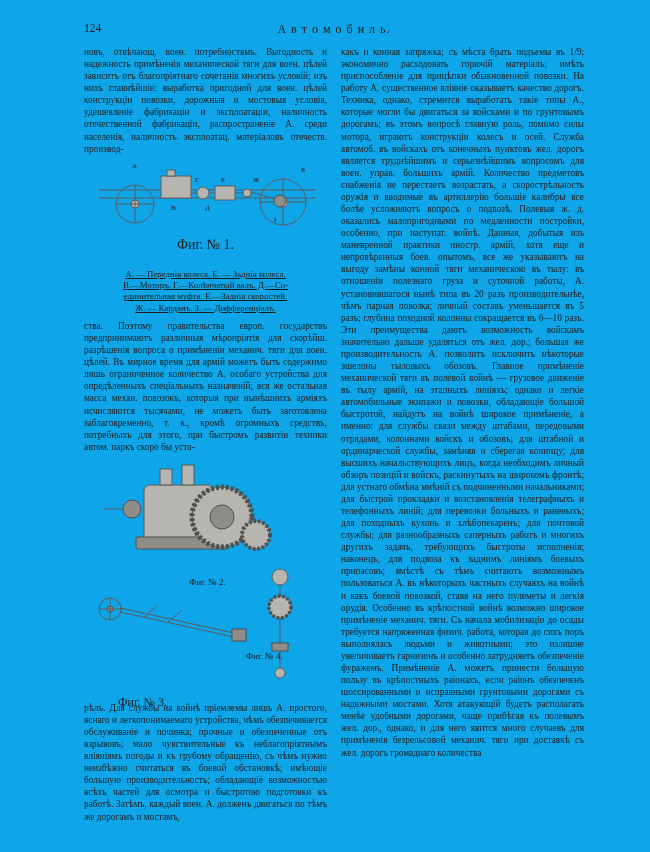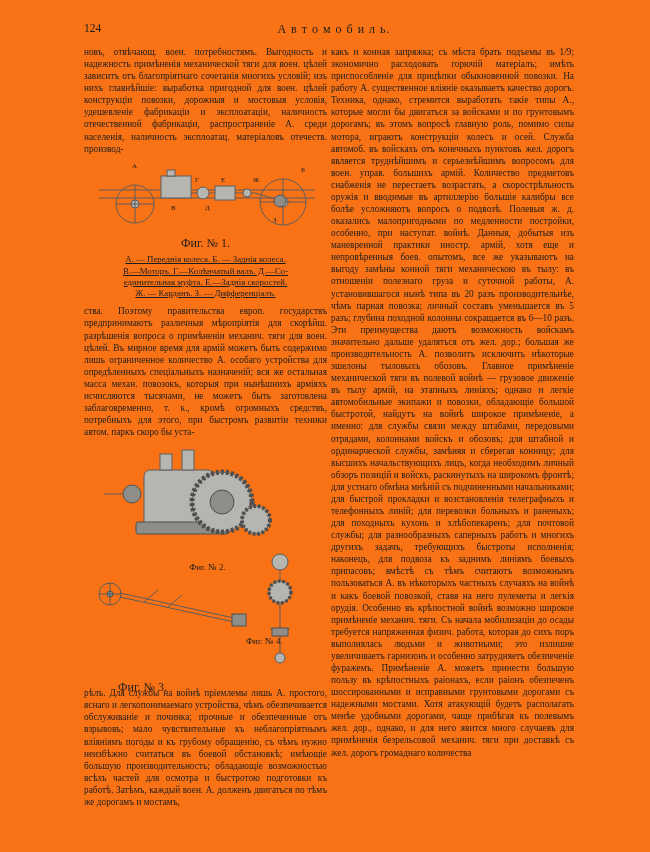--- a/index.html
+++ b/index.html
@@ -1,35 +1,35 @@
 <!DOCTYPE html>
 <html><head>
 <meta charset="utf-8">
 <style>
   html,body { margin:0; padding:0; background:#e9e7e2; }
   .page {
     width:650px; height:852px; box-sizing:border-box;
-    background:#f97316; position:relative; overflow:hidden;
+    background:#0ea5e9; position:relative; overflow:hidden;
     padding:22px 66px 18px 84px;
     font-family:"Liberation Serif","DejaVu Serif",serif;
     color:#1d1d1d;
     box-shadow:0 0 6px rgba(0,0,0,.25);
     margin:0 auto;
   }
   .header { position:relative; height:18px; margin-bottom:6px; }
   .page-num { position:absolute; left:0; top:0; font-size:11.5px; }
   .header-title {
     position:absolute; left:0; right:0; top:0; text-align:center;
     font-weight:normal; font-size:12px; letter-spacing:1px;
   }
-  .cols { display:flex; gap:4px; }
+  .cols { display:flex; gap:14px; }
   .col { width:243px; font-size:9.3px; line-height:1.3; text-align:justify; }
   .para { margin:0; }
   .fig1-wrap { margin:5px 0 1px; text-align:center; }
-  .fig-label { text-align:center; font-size:12px; margin:1px 0 3px; }
+  .fig-label { text-align:center; font-size:14px; margin:1px 0 15px; }
   .caption { font-size:8.8px; line-height:1.28; text-align:center; margin:0 4px 6px;text-decoration:underline; }
   .figblock { position:relative; height:242px; margin:4px 0 3px; }
   .figblock svg { position:absolute; left:0; top:0; }
   .fig2-label { position:absolute; left:4px; right:0; top:120px; text-align:center; font-size:9px; }
   .fig3-label { position:absolute; left:34px; top:190px; font-size:12px;margin-top:48px; }
   .fig4-label { position:absolute; left:162px; top:194px; font-size:9px; }
   .lineart { stroke:#5c5c5c; fill:none; stroke-width:1; }
   .fillgray { fill:#b7b5b0; stroke:#5c5c5c; stroke-width:1; }
   .filldark { fill:#8f8d88; stroke:#4e4e4e; stroke-width:1; }
   .tinyletter { font-family:"Liberation Serif",serif; font-size:7px; fill:#222; }

